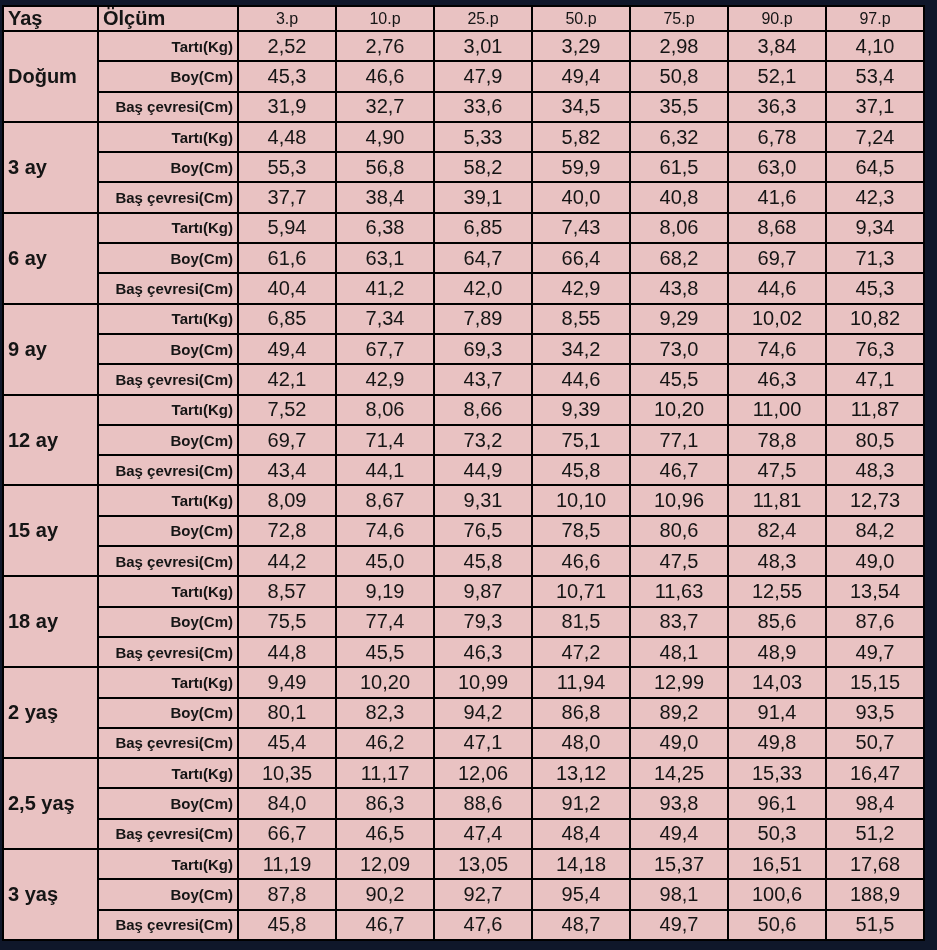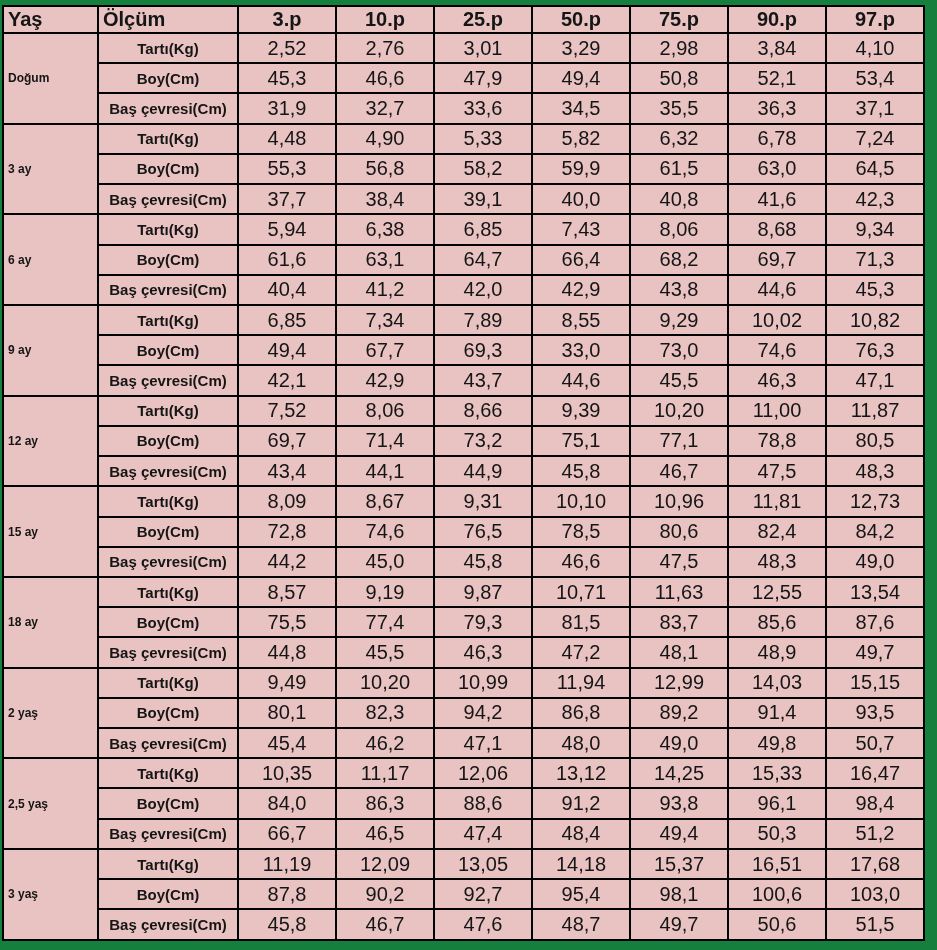--- a/index.html
+++ b/index.html
@@ -10,21 +10,21 @@
   body {
     width: 937px;
     height: 950px;
     font-family: "Liberation Sans", sans-serif;
   }
   .frame {
     box-sizing: border-box;
     width: 937px;
     height: 950px;
     padding: 5px 12px 9px 2px;
-    background: #15803d;
+    background: #0f172a;
   }
   table {
     border-collapse: collapse;
     table-layout: fixed;
     width: 100%;
     height: 100%;
   }
   th, td {
     border: 2px solid #000000;
     color: #151515;
@@ -33,33 +33,33 @@
   }
   th.corner-cell {
     text-align: left;
     font-size: 20px;
     font-weight: bold;
     padding: 0 4px;
     vertical-align: middle;
   }
   th.pct-cell {
     text-align: center;
-    font-size: 20px;
-    font-weight: bold;
+    font-size: 16px;
+    font-weight: normal;
     vertical-align: middle;
   }
   th.age-cell {
     text-align: left;
-    font-size: 12px;
+    font-size: 20px;
     font-weight: bold;
     padding: 0 4px;
     vertical-align: middle;
   }
   td.measure-cell {
-    text-align: center;
+    text-align: right;
     font-size: 15px;
     font-weight: bold;
     padding: 0 4px;
     vertical-align: middle;
   }
   td.value-cell {
     text-align: center;
     font-size: 20px;
     font-weight: normal;
     vertical-align: middle;
@@ -197,21 +197,21 @@
           <td class="value-cell">8,55</td>
           <td class="value-cell">9,29</td>
           <td class="value-cell">10,02</td>
           <td class="value-cell">10,82</td>
         </tr>
         <tr>
           <td class="measure-cell">Boy(Cm)</td>
           <td class="value-cell">49,4</td>
           <td class="value-cell">67,7</td>
           <td class="value-cell">69,3</td>
-          <td class="value-cell">33,0</td>
+          <td class="value-cell">34,2</td>
           <td class="value-cell">73,0</td>
           <td class="value-cell">74,6</td>
           <td class="value-cell">76,3</td>
         </tr>
         <tr>
           <td class="measure-cell">Baş çevresi(Cm)</td>
           <td class="value-cell">42,1</td>
           <td class="value-cell">42,9</td>
           <td class="value-cell">43,7</td>
           <td class="value-cell">44,6</td>
@@ -386,21 +386,21 @@
           <td class="value-cell">17,68</td>
         </tr>
         <tr>
           <td class="measure-cell">Boy(Cm)</td>
           <td class="value-cell">87,8</td>
           <td class="value-cell">90,2</td>
           <td class="value-cell">92,7</td>
           <td class="value-cell">95,4</td>
           <td class="value-cell">98,1</td>
           <td class="value-cell">100,6</td>
-          <td class="value-cell">103,0</td>
+          <td class="value-cell">188,9</td>
         </tr>
         <tr>
           <td class="measure-cell">Baş çevresi(Cm)</td>
           <td class="value-cell">45,8</td>
           <td class="value-cell">46,7</td>
           <td class="value-cell">47,6</td>
           <td class="value-cell">48,7</td>
           <td class="value-cell">49,7</td>
           <td class="value-cell">50,6</td>
           <td class="value-cell">51,5</td>

